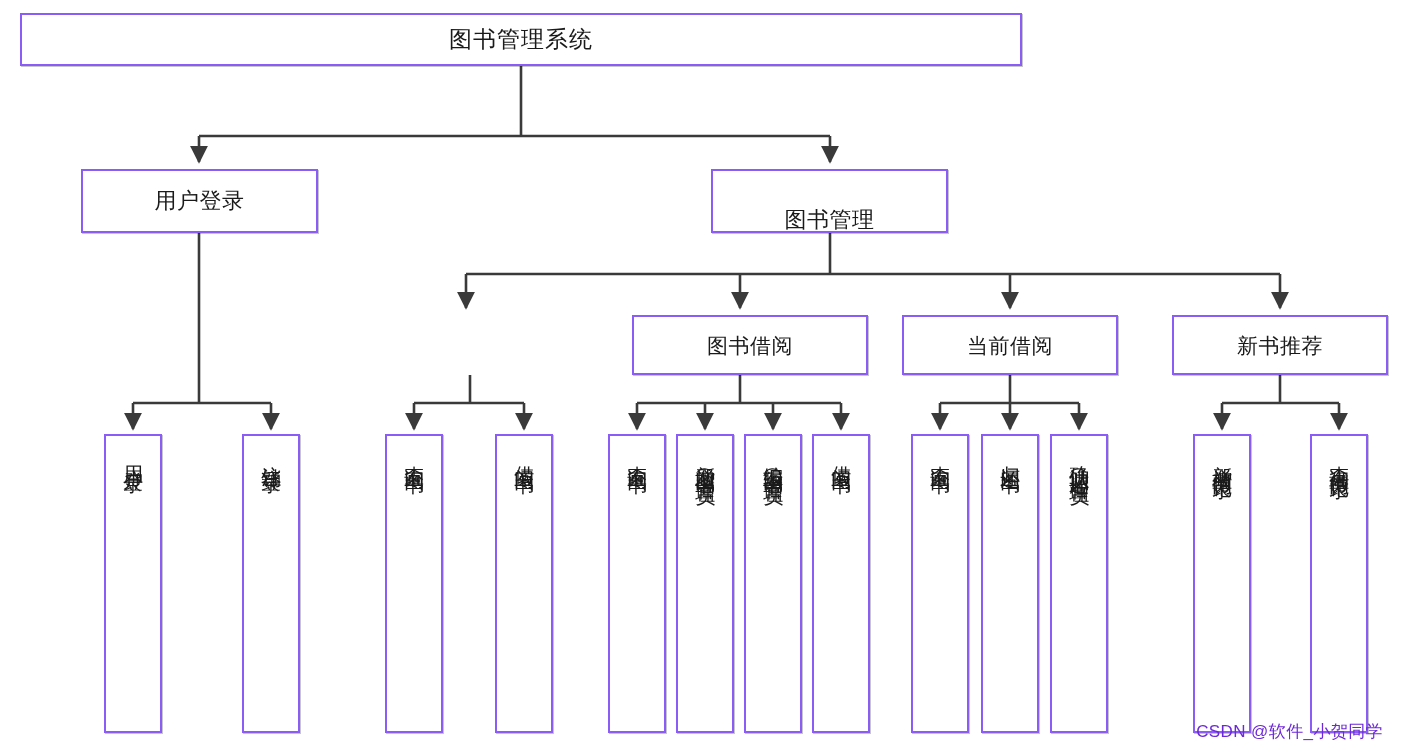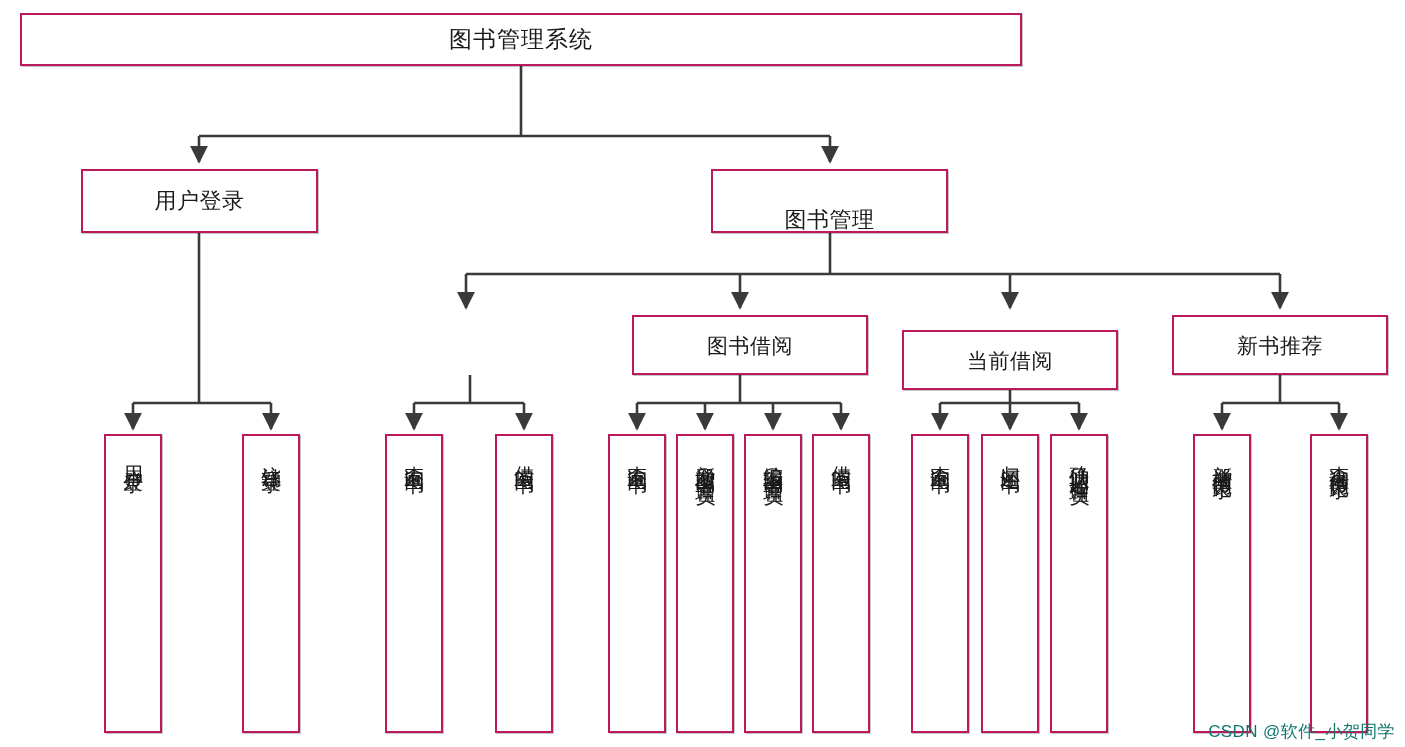--- a/index.html
+++ b/index.html
@@ -23,21 +23,21 @@
     left: 0;
     top: 0;
     width: 1405px;
     height: 747px;
     pointer-events: none;
   }
   .node {
     position: absolute;
     box-sizing: border-box;
     background: #ffffff;
-    border: 2px solid #be185d;
+    border: 2px solid #8b5cf6;
     box-shadow: 1px 1px 0 rgba(0,0,0,0.22);
     display: flex;
     align-items: center;
     justify-content: center;
     color: #1a1a1a;
     z-index: 2;
   }
   .node-label {
     display: block;
     text-align: center;
@@ -65,24 +65,24 @@
     line-height: 1.18;
     letter-spacing: 3px;
     white-space: pre-line;
     max-height: 278px;
   }
   .node.leaf.leaf-tall .node-label {
     max-height: 288px;
   }
   #watermark {
     position: absolute;
-    right: 10px;
+    right: 22px;
     bottom: 4px;
     font-size: 17px;
-    color: #0f766e;
+    color: #6d28d9;
     letter-spacing: 0.4px;
     z-index: 5;
     white-space: nowrap;
     font-family: "Liberation Sans", "DejaVu Sans", sans-serif;
   }
 </style>
 </head>
 <body>
 
 <div id="diagram-canvas">
@@ -147,21 +147,21 @@
 
   <div class="node level-two" style="left:711px; top:169px; width:237px; height:64px;align-items:flex-end;">
     <span class="node-label">图书管理</span>
   </div>
 
 
   <div class="node level-three" style="left:632px; top:315px; width:236px; height:60px;">
     <span class="node-label">图书借阅</span>
   </div>
 
-  <div class="node level-three" style="left:902px; top:330px; width:216px; height:60px;">
+  <div class="node level-three" style="left:902px; top:315px; width:216px; height:60px;">
     <span class="node-label">当前借阅</span>
   </div>
 
   <div class="node level-three" style="left:1172px; top:315px; width:216px; height:60px;">
     <span class="node-label">新书推荐</span>
   </div>
 
   <div class="node leaf" style="left:104px; top:434px; width:58px; height:299px;">
     <span class="node-label">用户登录</span>
   </div>

